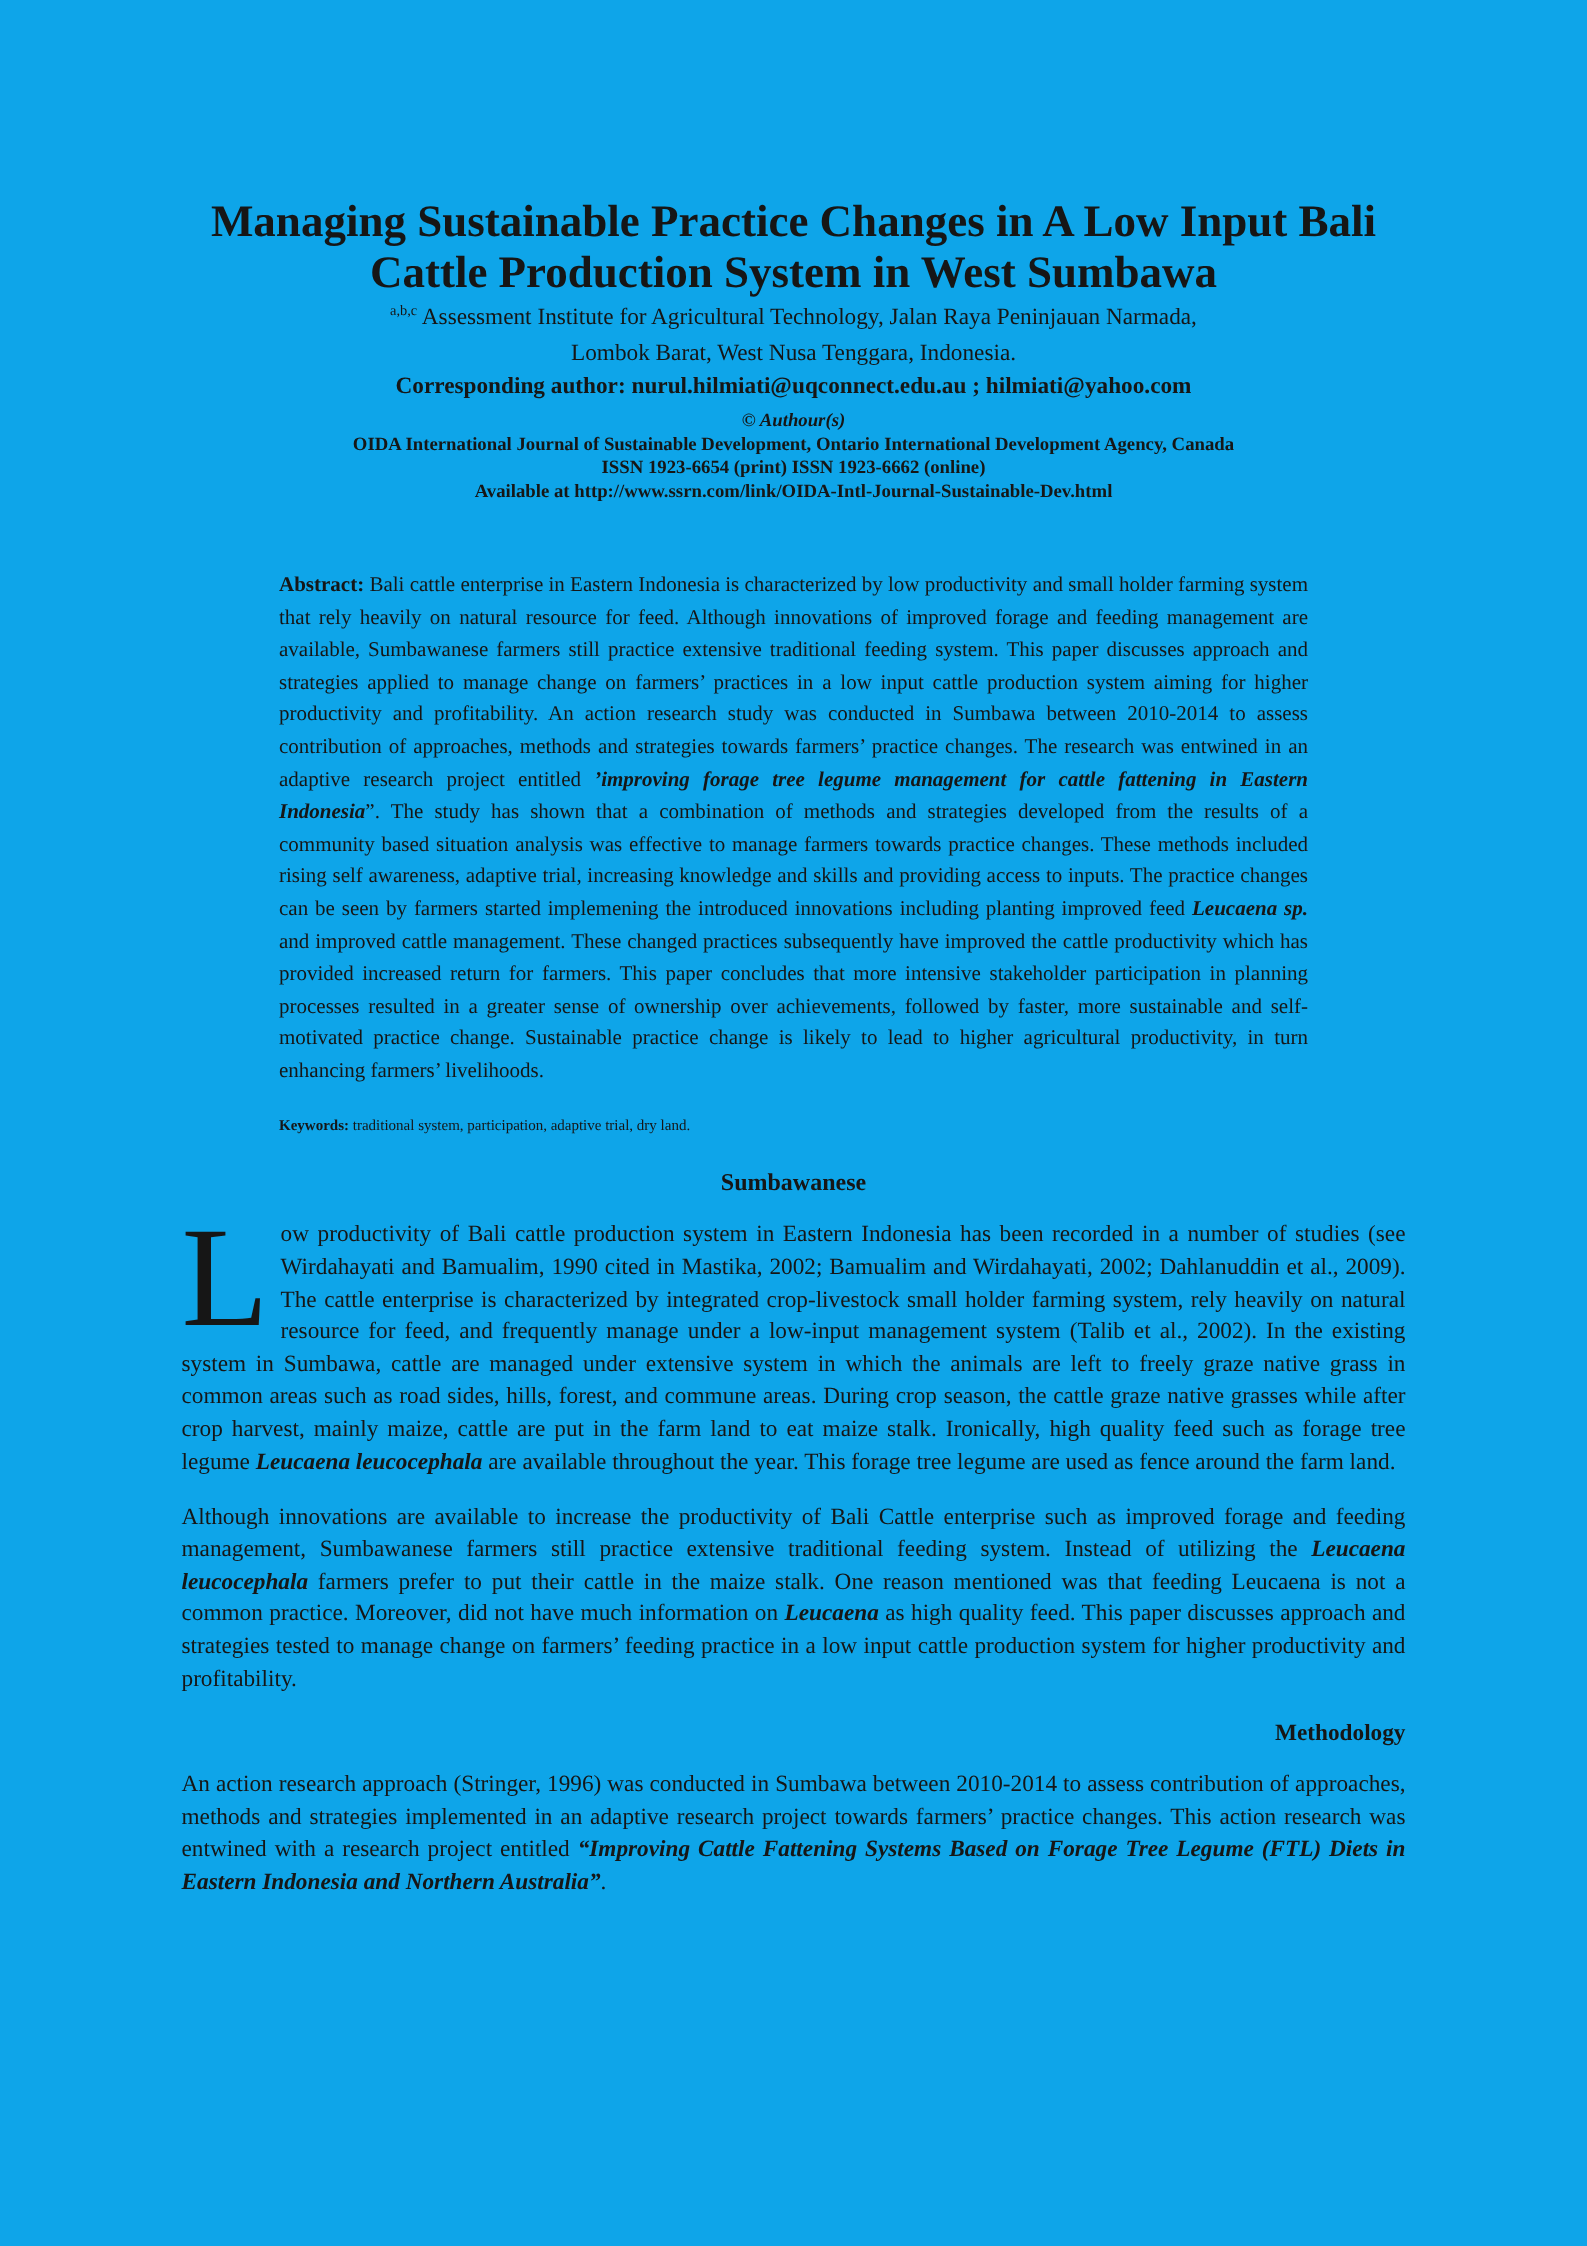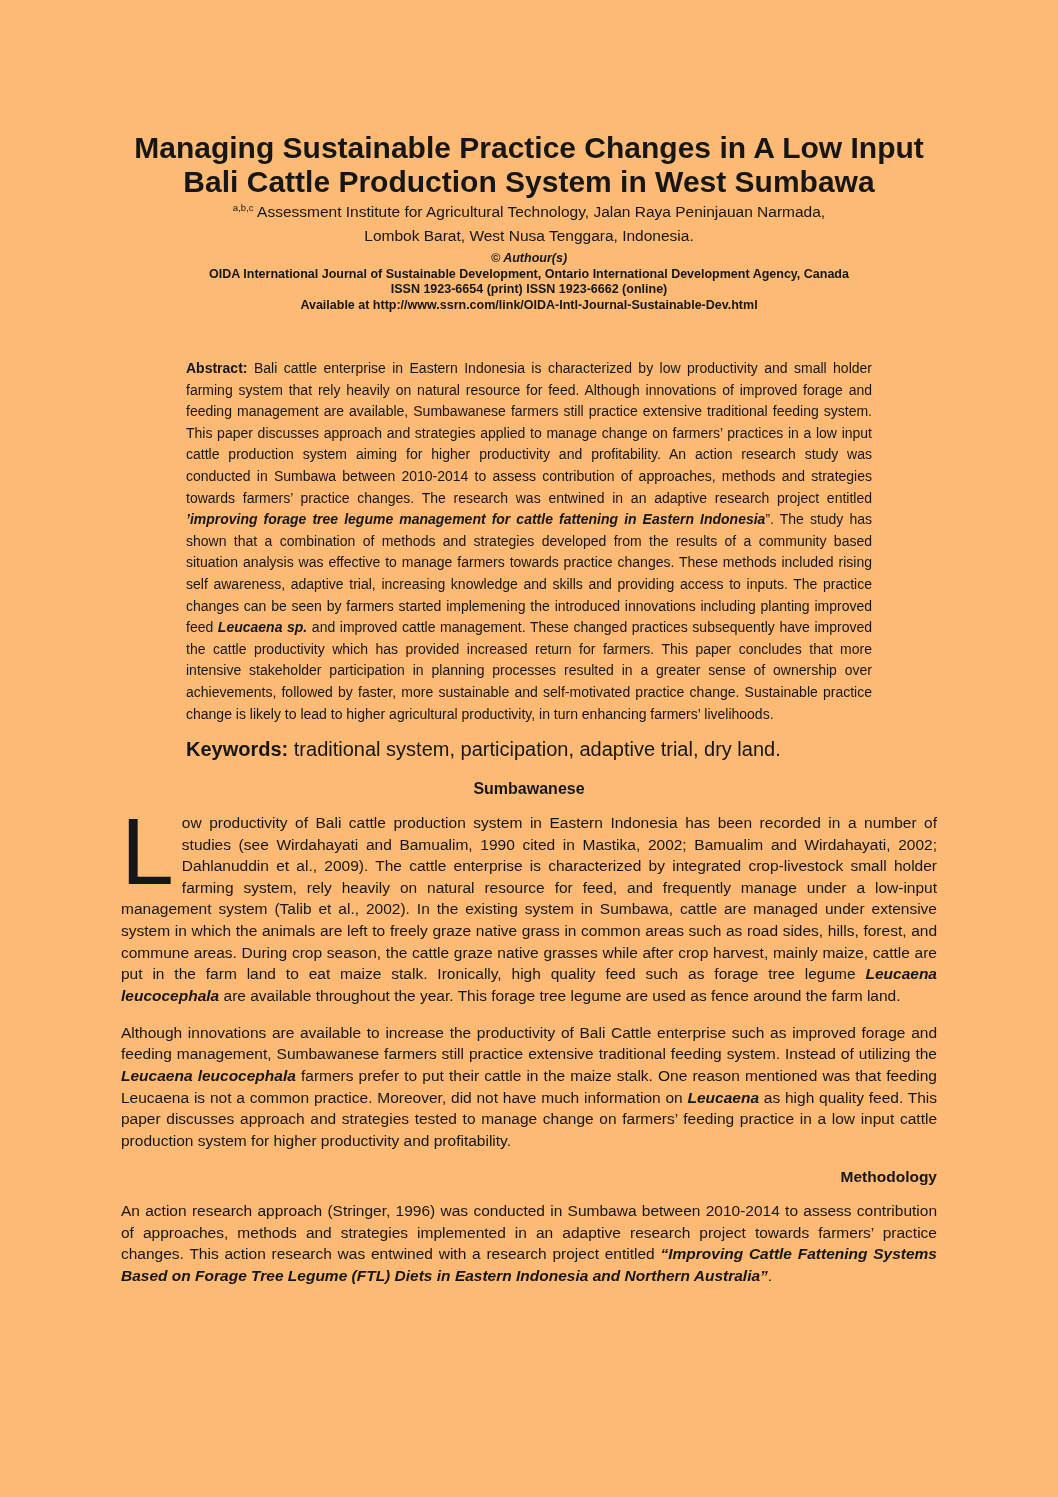--- a/index.html
+++ b/index.html
@@ -1,35 +1,35 @@
 <!DOCTYPE html>
 <html><head>
 <meta charset="utf-8">
 <style>
   html,body{margin:0;padding:0;background:#e8e8e8;}
   .page{
-    width:1058px;height:1497px;background:#fdba74;color:#161616;
+    width:1058px;height:1497px;background:#0ea5e9;color:#161616;
     margin:0 auto;position:relative;overflow:hidden;
-    font-family:Liberation Sans, sans-serif;
+    font-family:Liberation Serif, serif;
   }
   .content{padding:131px 121px 0 121px;}
   .title{
     font-size:30px;line-height:34px;font-weight:700;text-align:center;margin:0;
   }
   .authors{
     font-size:18px;line-height:24px;font-weight:700;text-align:center;margin-top:22px;
   }
   .affil{font-size:15.5px;line-height:22px;text-align:center;margin-top:2px;}
   .corresponding{font-size:15.5px;line-height:22px;font-weight:700;text-align:center;}
   .publisher{margin-top:4px;text-align:center;font-size:12.5px;line-height:15.5px;font-weight:700;}
   .publisher .copyright{font-style:italic;}
   .abstract-block{
     margin:45px 65px 0 65px;font-size:14px;line-height:21.6px;text-align:justify;
   }
-  .keywords{margin:14px 65px 0 65px;font-size:20px;line-height:21.6px;}
+  .keywords{margin:14px 65px 0 65px;font-size:10px;line-height:21.6px;}
   .section-heading-center{
     font-size:16px;line-height:20px;font-weight:700;text-align:center;margin-top:18px;
   }
   .section-heading-left{
     font-size:15.5px;line-height:20px;font-weight:700;text-align:right;margin-top:16px;
   }
   .body-para{
     font-size:15.5px;line-height:21.6px;text-align:justify;margin-top:11px;
   }
   .dropcap{
@@ -43,20 +43,21 @@
 <body>
 
 <div class="page">
   <div class="content">
 
     <h1 class="title">Managing Sustainable Practice Changes in A Low Input Bali Cattle Production System in West Sumbawa</h1>
 
 
     <div class="affil"><span class="seg-sup">a,b,c</span><span> Assessment Institute for Agricultural Technology, Jalan Raya Peninjauan Narmada,</span></div>
     <div class="affil">Lombok Barat, West Nusa Tenggara, Indonesia.</div>
+    <div class="corresponding">Corresponding author: nurul.hilmiati@uqconnect.edu.au ; hilmiati@yahoo.com</div>
 
     <div class="publisher">
       <div class="copyright">© Authour(s)</div>
       <div>OIDA International Journal of Sustainable Development, Ontario International Development Agency, Canada</div>
       <div>ISSN 1923-6654 (print) ISSN 1923-6662 (online)</div>
       <div>Available at http://www.ssrn.com/link/OIDA-Intl-Journal-Sustainable-Dev.html</div>
     </div>
 
     <p class="abstract-block"><span class="seg-b">Abstract:</span><span> Bali cattle enterprise in Eastern Indonesia is characterized by low productivity and small holder farming system that rely heavily on natural resource for feed. Although innovations of improved forage and feeding management are available, Sumbawanese farmers still practice extensive traditional feeding system. This paper discusses approach and strategies applied to manage change on farmers’ practices in a low input cattle production system aiming for higher productivity and profitability. An action research study was conducted in Sumbawa between 2010-2014 to assess contribution of approaches, methods and strategies towards farmers’ practice changes. The research was entwined in an adaptive research project entitled </span><span class="seg-bi">’improving forage tree legume management for cattle fattening in Eastern Indonesia</span><span>”. The study has shown that a combination of methods and strategies developed from the results of a community based situation analysis was effective to manage farmers towards practice changes. These methods included rising self awareness, adaptive trial, increasing knowledge and skills and providing access to inputs. The practice changes can be seen by farmers started implemening the introduced innovations including planting improved feed </span><span class="seg-bi">Leucaena sp.</span><span> and improved cattle management.  These changed practices subsequently have improved the cattle productivity which has provided increased return for farmers. This paper concludes that more intensive stakeholder participation in planning processes resulted in a greater sense of ownership over achievements, followed by faster, more sustainable and self-motivated practice change. Sustainable practice change is likely to lead to higher agricultural productivity, in turn enhancing farmers’ livelihoods.</span></p>
 

